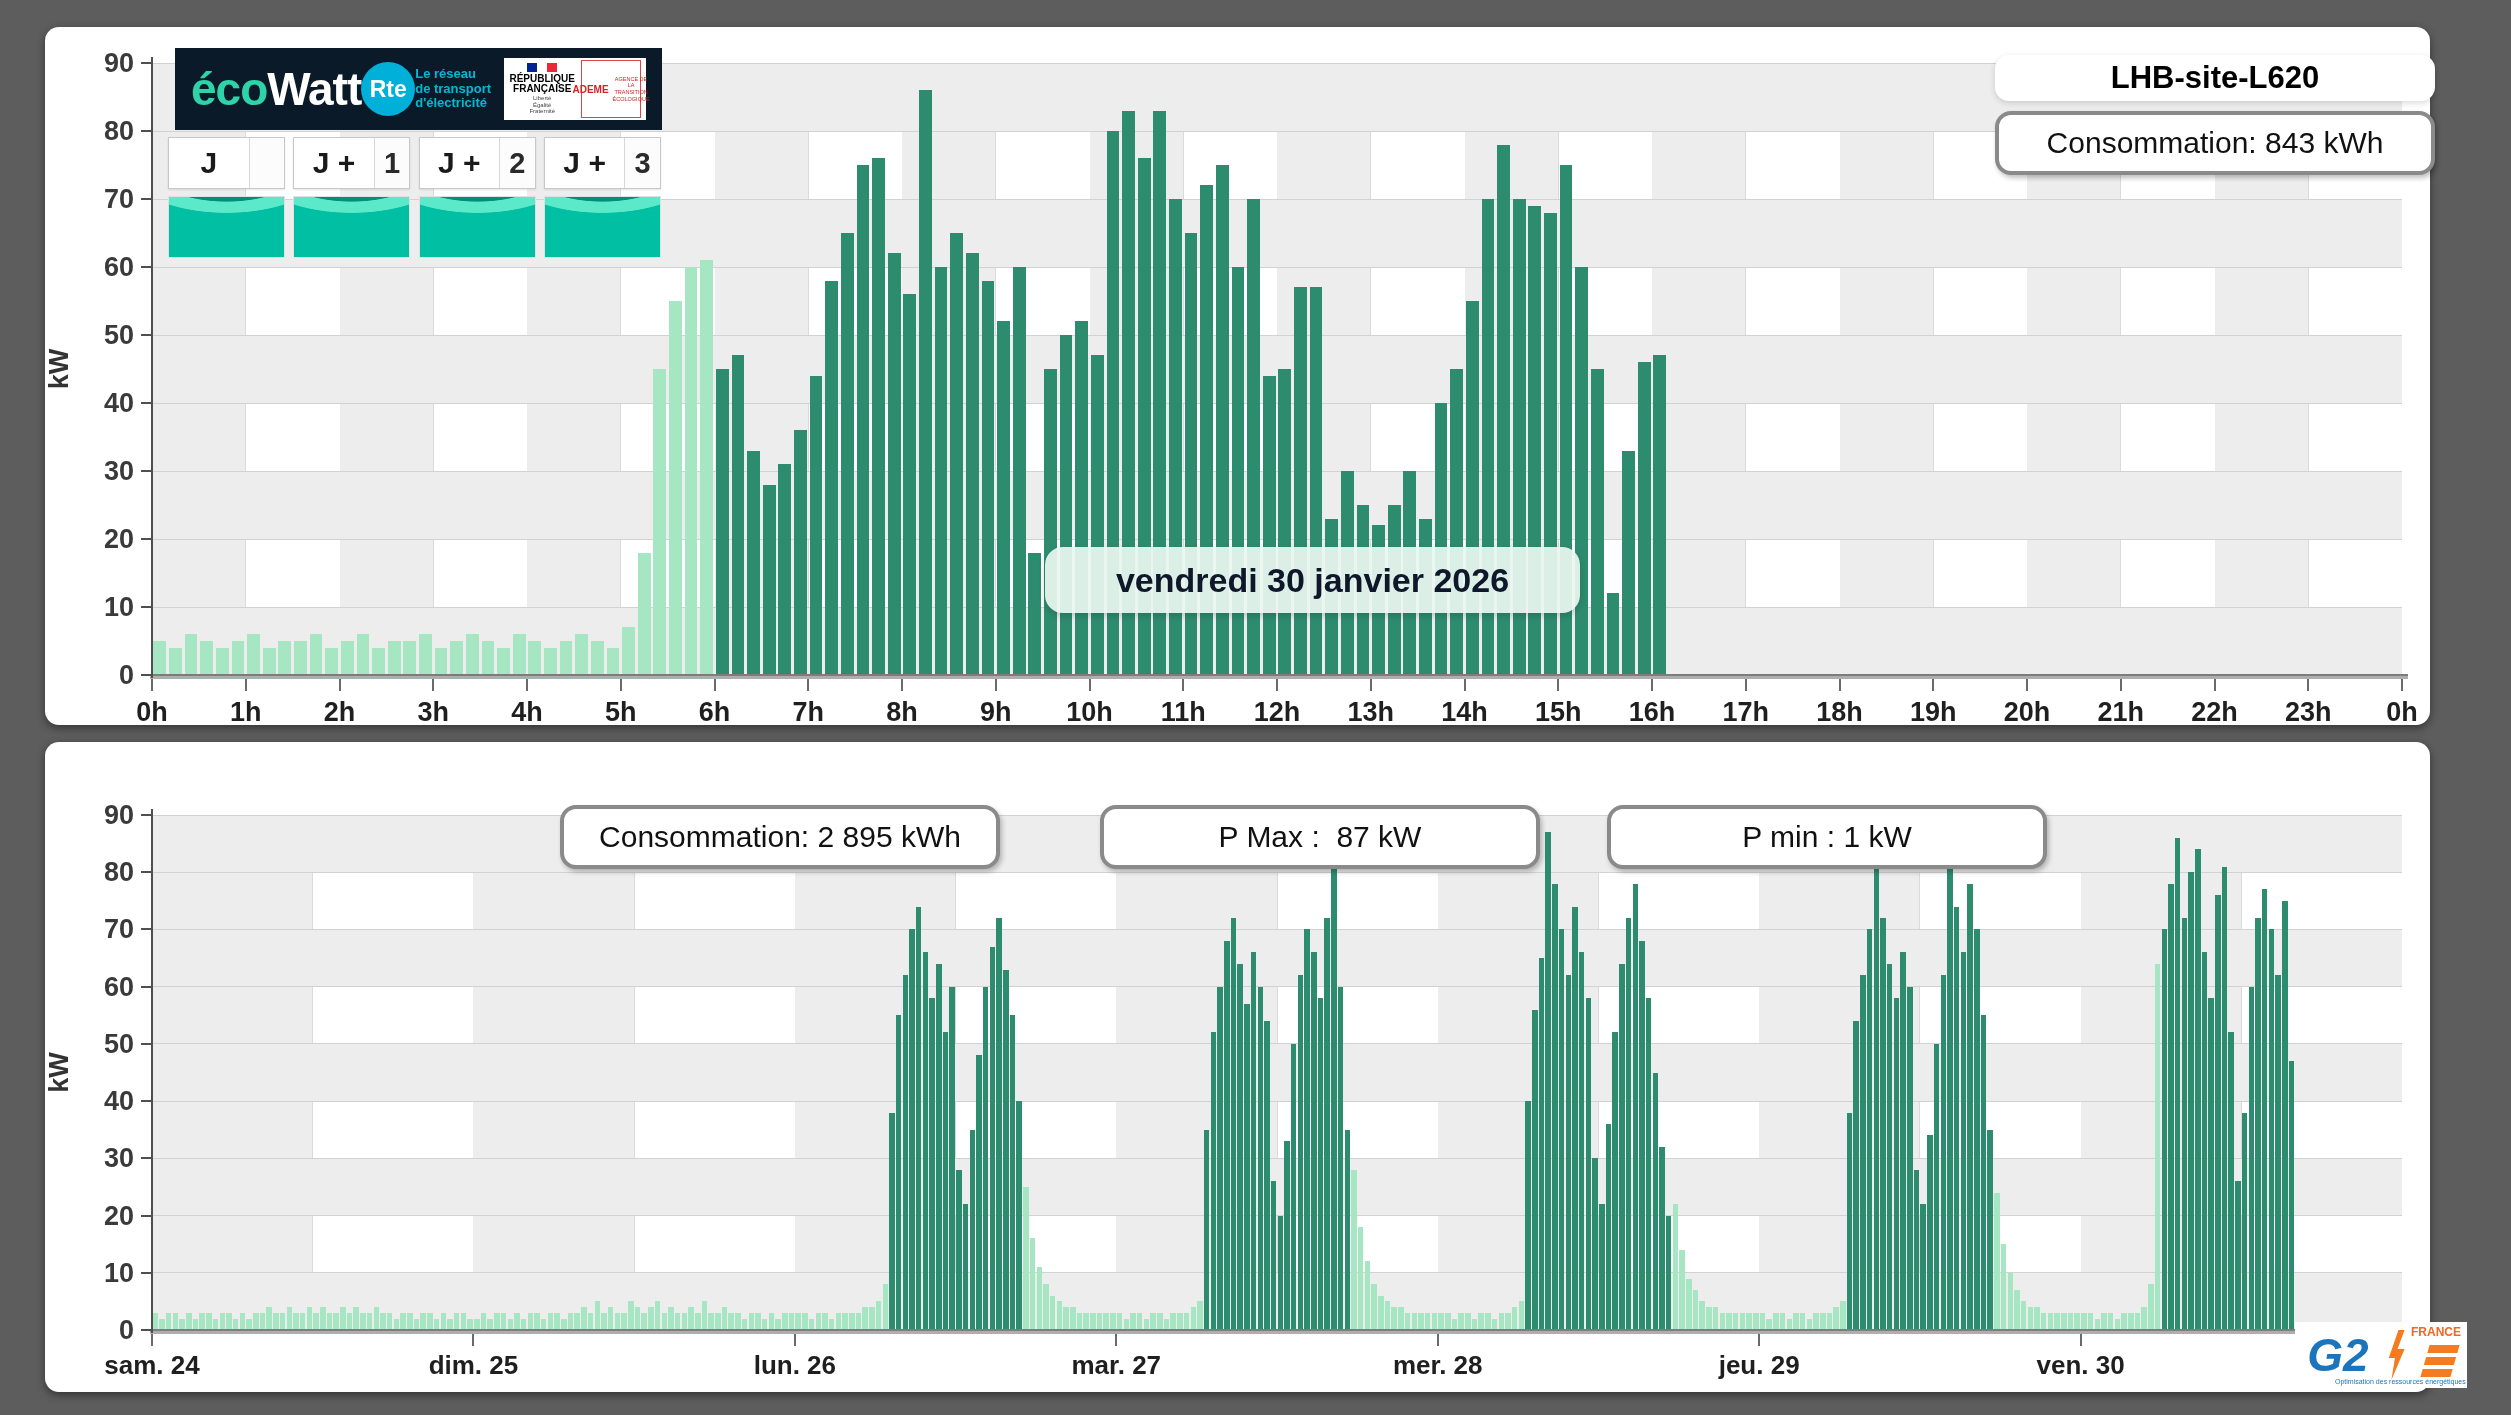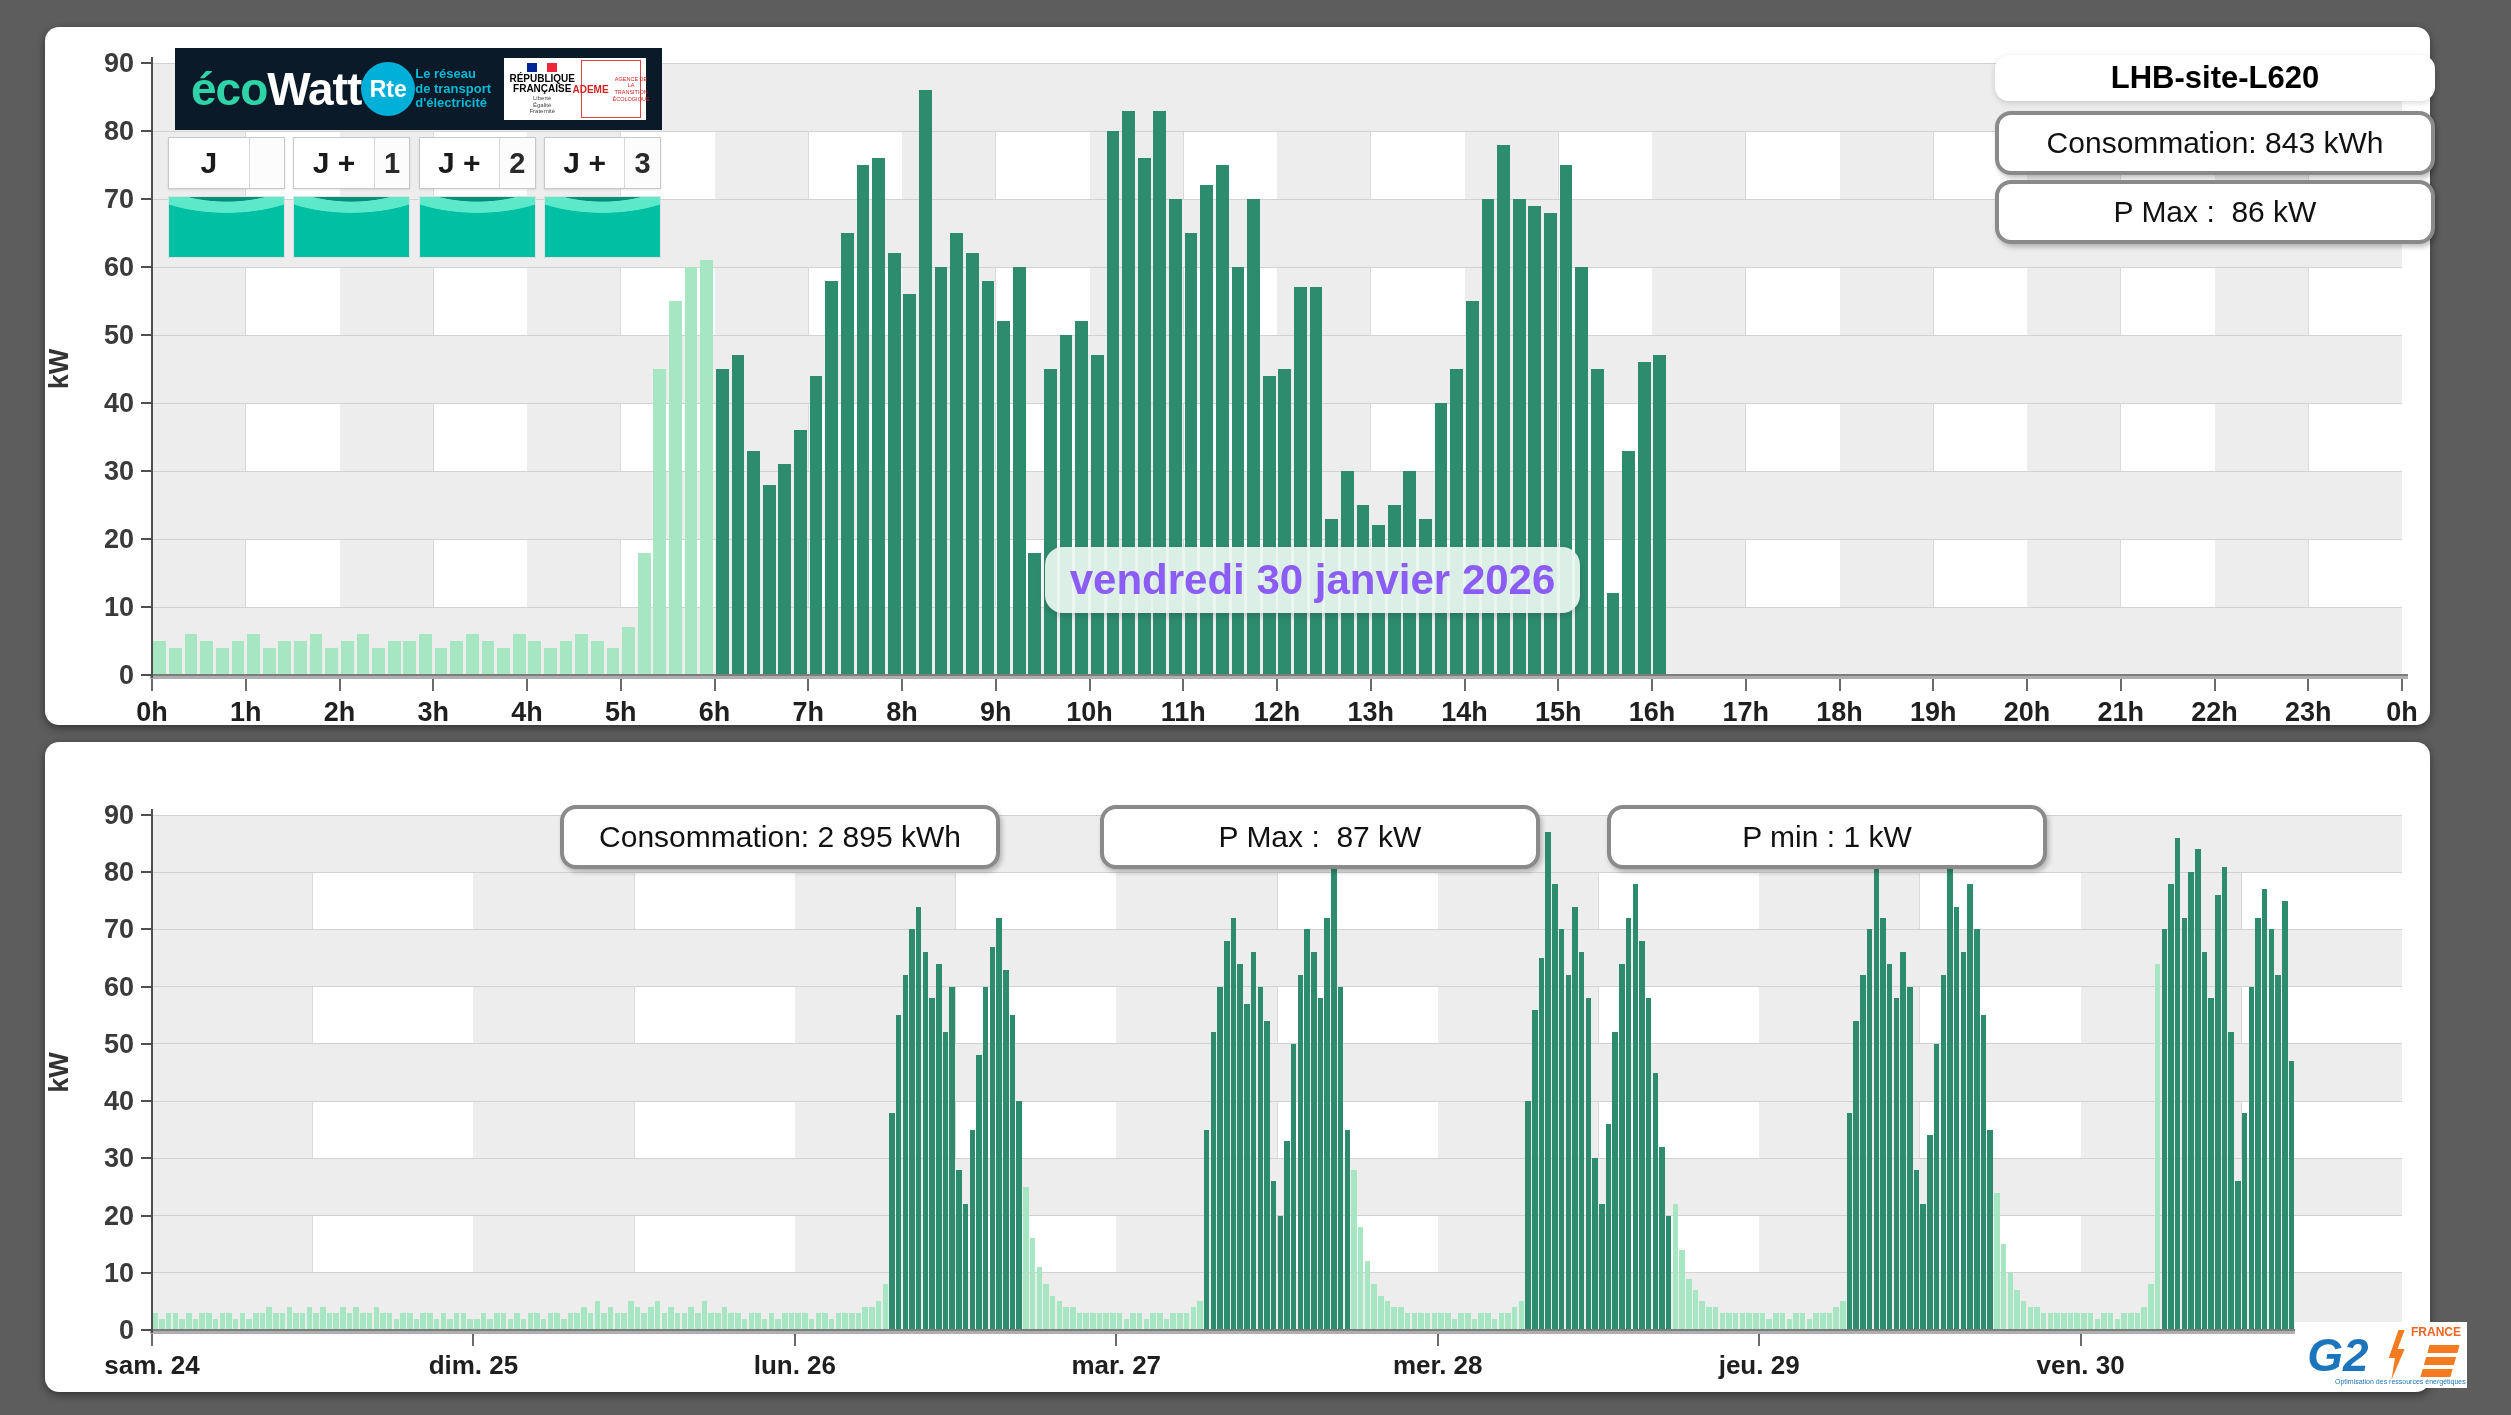--- a/index.html
+++ b/index.html
@@ -11,21 +11,21 @@
   .panel svg{position:absolute;inset:0;}
 
   
   .statbox{position:absolute;background:#fff;border:4px solid #8a8a8a;border-radius:16px;
            display:flex;align-items:center;justify-content:center;font-size:30px;color:#111;
            box-shadow:2px 3px 5px rgba(0,0,0,.25);white-space:pre;}
   .site-title{position:absolute;background:#fff;border-radius:14px;display:flex;align-items:center;
            justify-content:center;font-size:31px;font-weight:700;color:#000;
            box-shadow:0 2px 6px rgba(0,0,0,.15);}
   .date-box{position:absolute;background:rgba(233,246,239,.93);border-radius:18px;display:flex;
-           align-items:center;justify-content:center;font-size:42px;font-weight:700;color:#8b5cf6;
+           align-items:center;justify-content:center;font-size:34px;font-weight:700;color:#0f172a;
            box-shadow:0 3px 7px rgba(0,0,0,.18);}
 
   
   .logo-strip{position:absolute;left:130px;top:21px;width:487px;height:82px;background:#0b1a29;
            display:flex;align-items:center;padding:0 16px;box-sizing:border-box;}
   .brand{font-size:46px;font-weight:700;letter-spacing:-1px;line-height:1;}
   .brand .eco{color:#2fd3a8;}
   .brand .watt{color:#fff;}
   .rte-circle{width:54px;height:54px;border-radius:50%;background:#00b0d8;color:#fff;display:flex;
            align-items:center;justify-content:center;font-size:23px;font-weight:700;flex:none;}
@@ -408,21 +408,20 @@
           <div class="tile-label">
             <div class="lcell">J +</div>
             <div class="rcell">3</div>
           </div>
           <div class="tile-img"></div>
         </div>
       </div>
 
     <div class="site-title" style="left:1950px;top:28px;width:440px;height:46px;">LHB-site-L620</div>
     <div class="statbox" style="left:1950px;top:84px;width:432px;height:56px;">Consommation: 843 kWh</div>
-    <div class="statbox" style="left:1950px;top:153px;width:432px;height:56px;">P Max :  86 kW</div>
 
     <div class="date-box" style="left:1000px;top:520px;width:535px;height:66px;">vendredi 30 janvier 2026</div>
   </section>
 
   <section class="panel panel-bottom">
     <svg id="chart-bottom" viewBox="0 0 2385 650" width="2385" height="650" shape-rendering="crispEdges">
         <rect x="107" y="73" width="2250" height="515" fill="#ffffff"></rect>
         <rect x="107" y="73" width="2250" height="57.22222222222222" fill="#ededed"></rect>
         <rect x="107" y="130.22222222222223" width="160.71428571428572" height="57.22222222222222" fill="#ededed"></rect>
         <line x1="267.7142857142857" y1="130.22222222222223" x2="267.7142857142857" y2="187.44444444444446" stroke="#dadada" stroke-width="1"></line>

